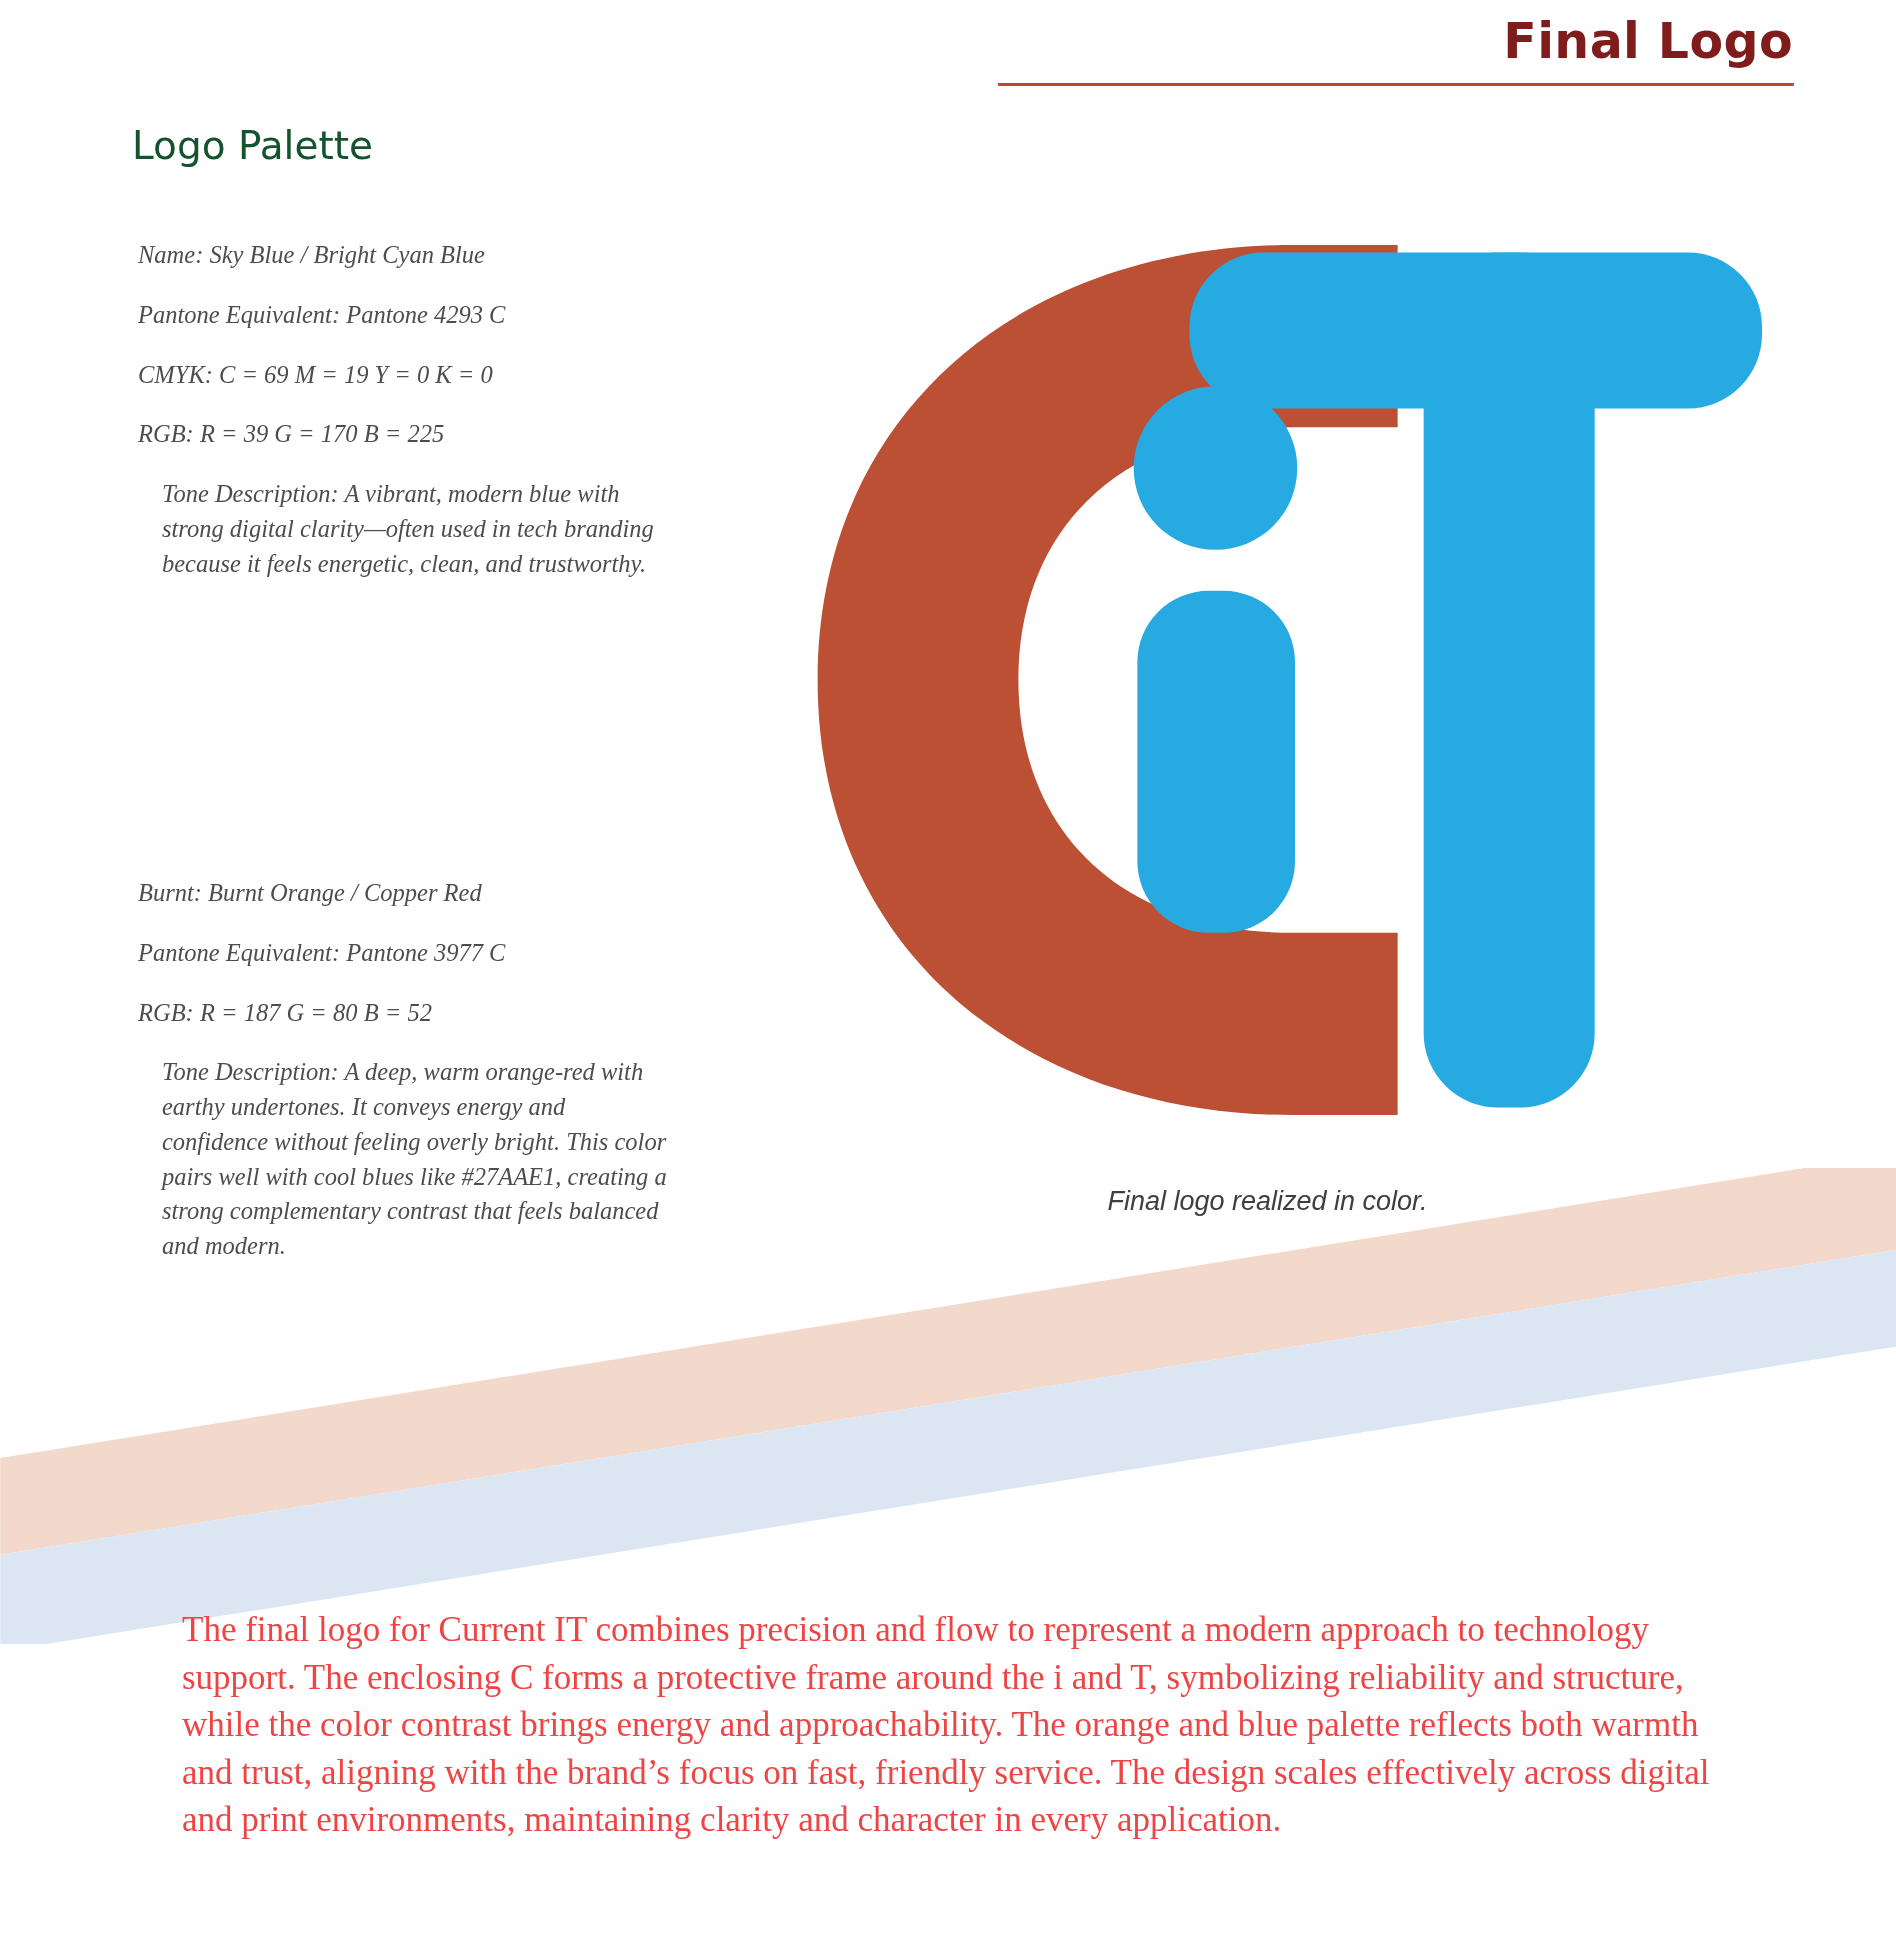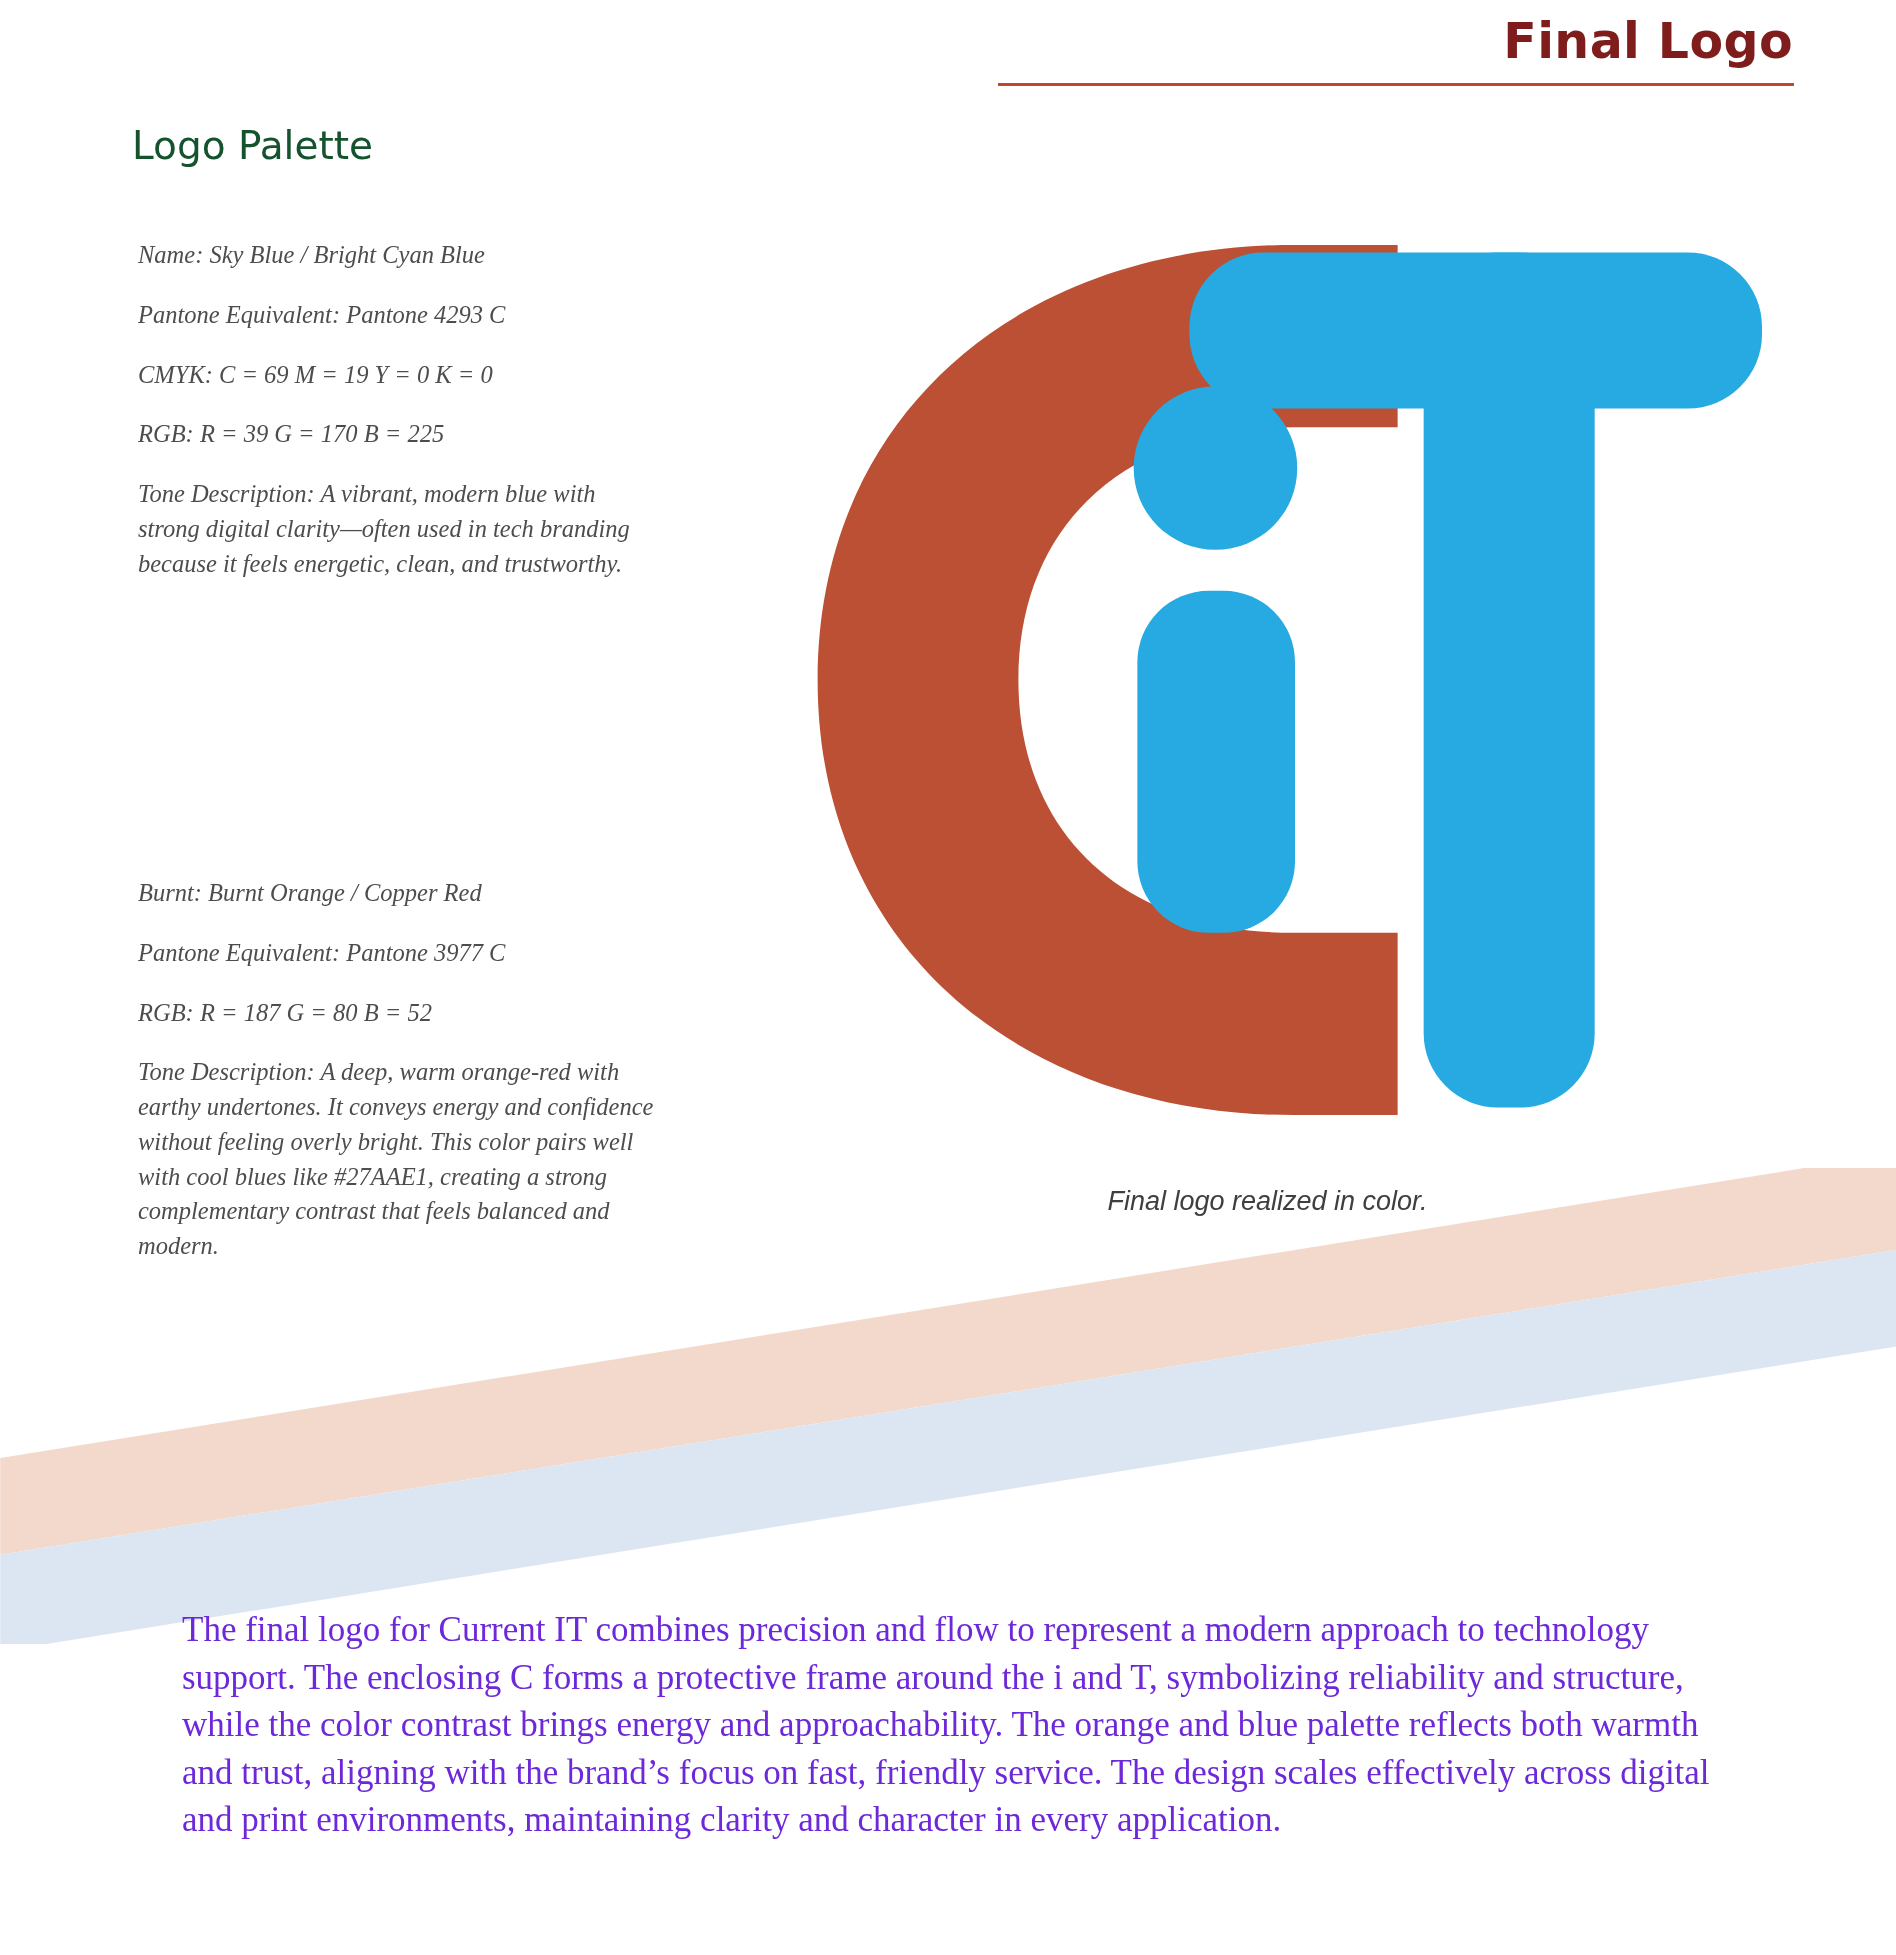--- a/index.html
+++ b/index.html
@@ -63,20 +63,21 @@
   .swatch-block.second { top: 876px; }
 
   .swatch-line {
     margin-bottom: 25px;
     white-space: nowrap;
   }
   .swatch-tone {
     margin-top: 10.4px;
     white-space: normal;
     max-width: 521px;
+    margin-left: 24px;
   }
 
   
   .logo-stage {
     position: absolute;
     left: 773px;
     top: 245px;
     width: 989px;
     height: 870px;
   }
@@ -106,21 +107,21 @@
 
   
   .bottom-text {
     position: absolute;
     left: 182px;
     top: 1606px;
     width: 1540px;
     font-family: "Liberation Serif", serif;
     font-size: 35px;
     line-height: 1.36;
-    color: #6d28d9;
+    color: #ef4444;
     text-align: left;
   }
 </style>
 </head>
 <body>
 
 <div class="header-rule"></div>
 <div class="header-title">Final Logo</div>
 
 <div class="palette-heading">Logo Palette</div>

